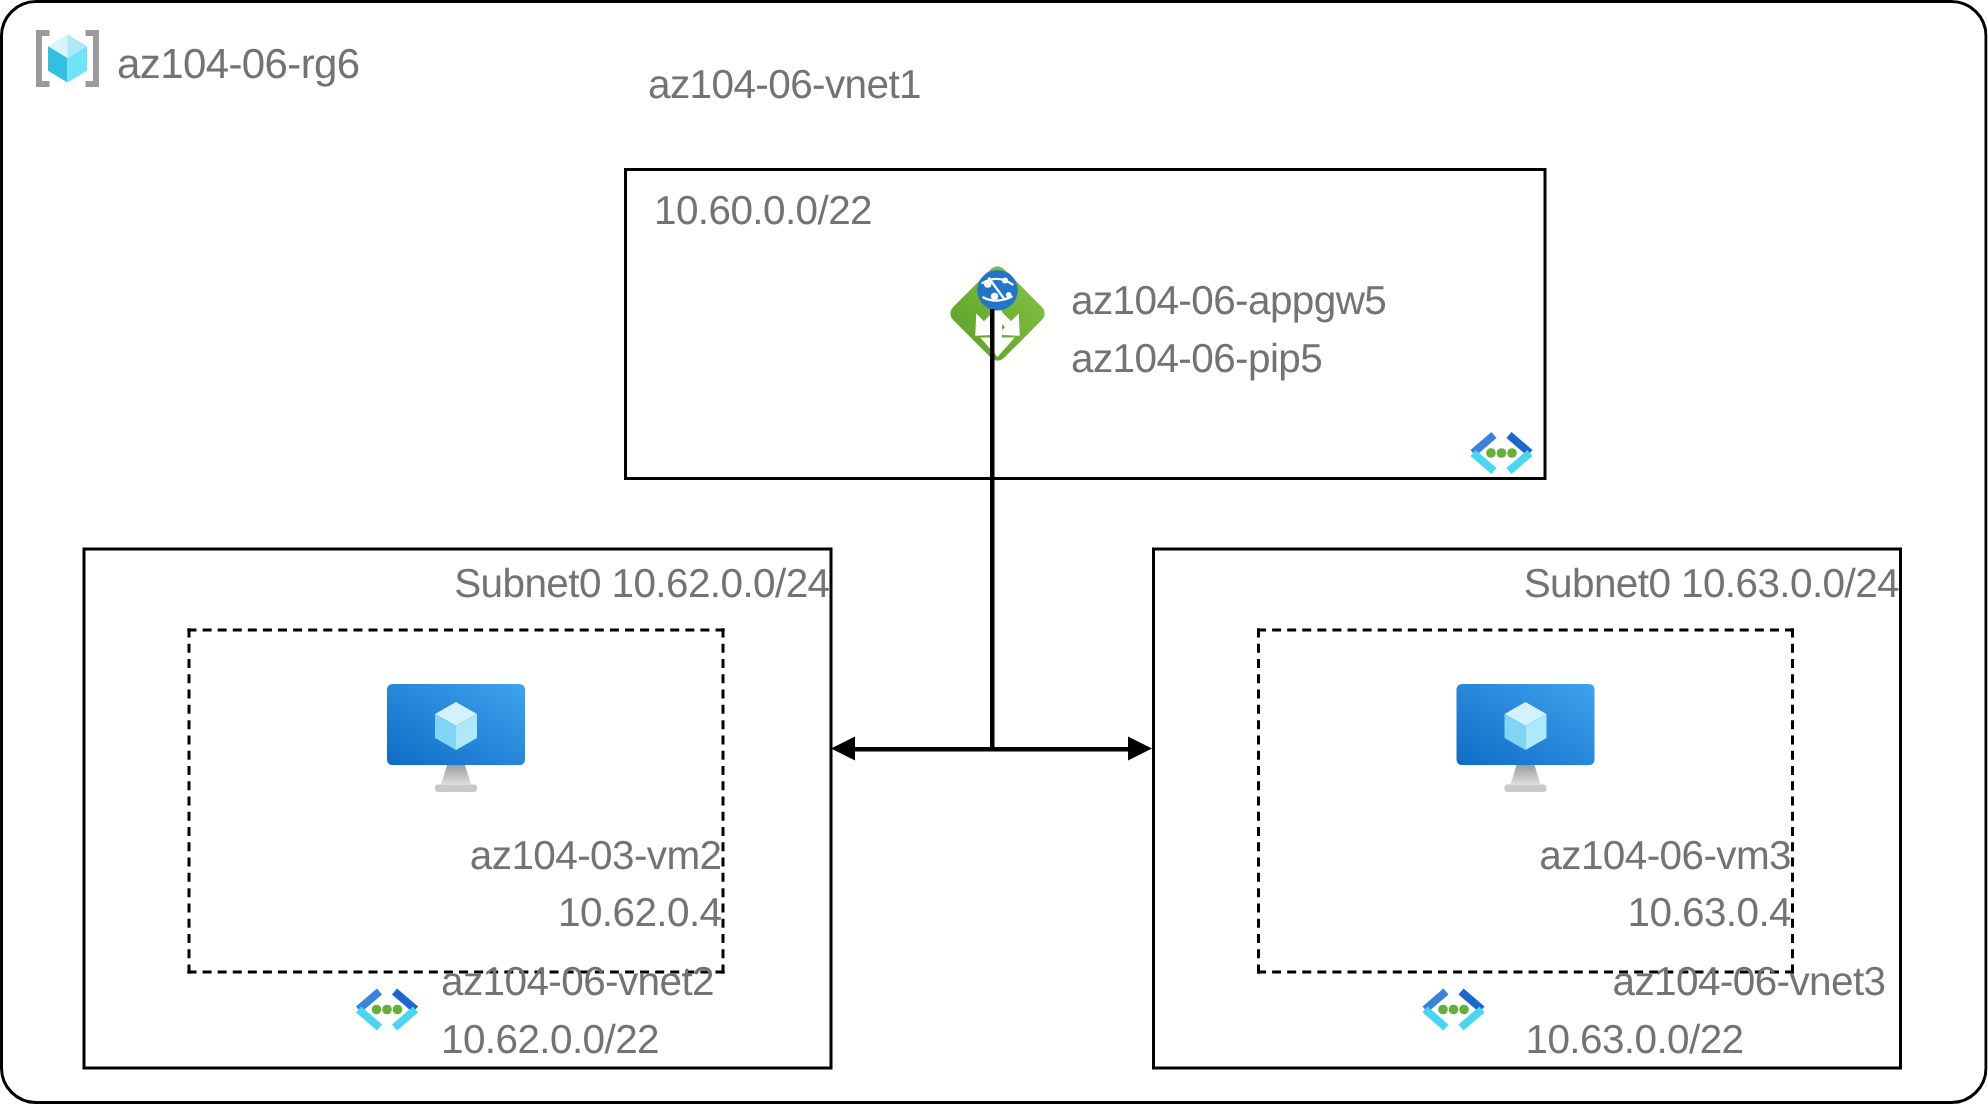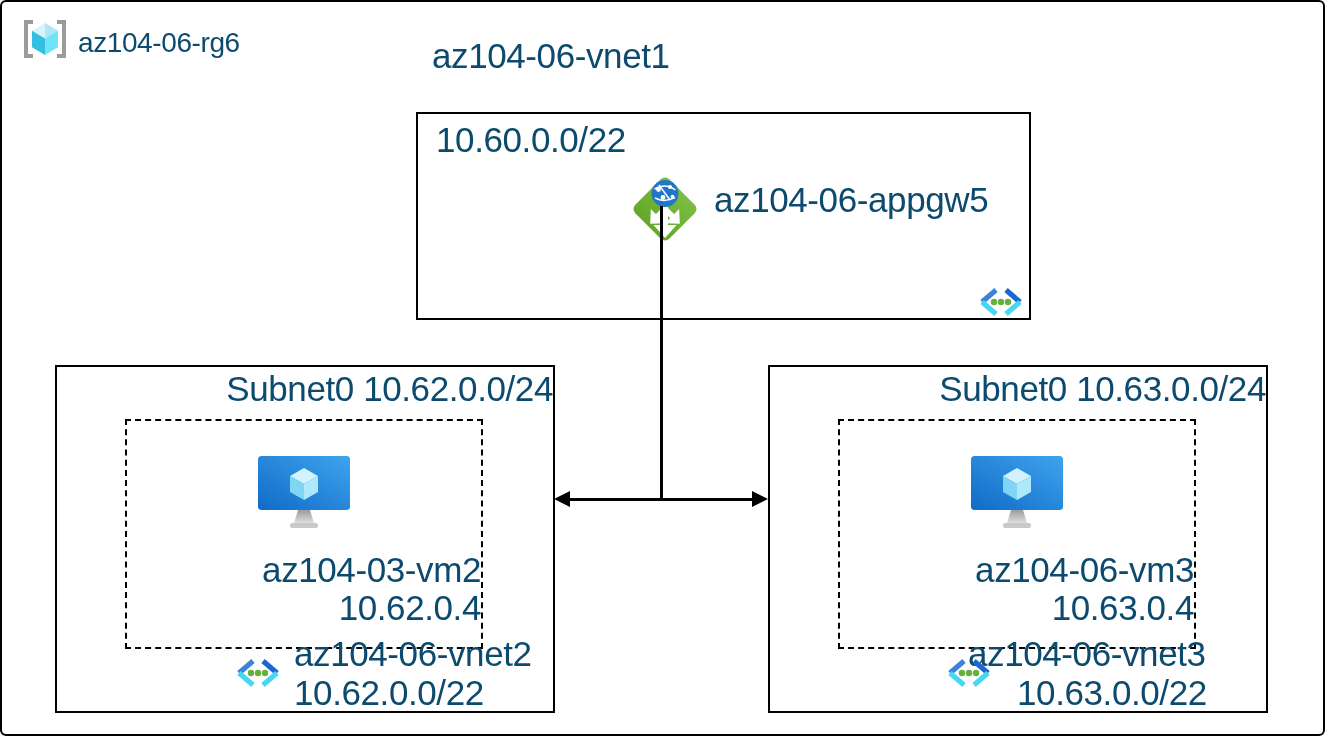--- a/index.html
+++ b/index.html
@@ -1,21 +1,21 @@
 <!DOCTYPE html>
 <html><head>
 <meta charset="utf-8">
 <style>
   html,body{margin:0;padding:0;background:#fff;}
   .canvas{
     position:relative;width:1325px;height:736px;box-sizing:border-box;
-    border:2px solid #000;border-radius:6px;background:#fff;overflow:hidden;
-    font-family:"Liberation Sans",sans-serif;color:#0c4a6e;
+    border:2px solid #000;border-radius:24px;background:#fff;overflow:hidden;
+    font-family:"Liberation Sans",sans-serif;color:#737373;
   }
-  .lbl{position:absolute;font-size:35px;line-height:32px;white-space:nowrap;letter-spacing:-0.4px;}
+  .lbl{position:absolute;font-size:27px;line-height:32px;white-space:nowrap;letter-spacing:-0.4px;}
   .box{position:absolute;border:2px solid #000;background:#fff;box-sizing:border-box;margin-top:39px;}
   .dashedbox{position:absolute;border:2px dashed #000;box-sizing:border-box;}
   .centered{left:0;right:0;text-align:right;}
   .icon{position:absolute;}
   
   .vline{position:absolute;left:658px;top:204px;width:3px;height:294px;background:#000;z-index:6;}
   .hline{position:absolute;left:562px;top:496px;width:194px;height:3px;background:#000;z-index:6;}
   .arrowhead{position:absolute;width:0;height:0;z-index:6;}
   .arrowhead.left{left:552px;top:489px;border-top:8.5px solid transparent;border-bottom:8.5px solid transparent;border-right:16px solid #000;}
   .arrowhead.right{left:750px;top:489px;border-top:8.5px solid transparent;border-bottom:8.5px solid transparent;border-left:16px solid #000;}
@@ -68,20 +68,21 @@
       </g>
       <g fill="#fff">
         <circle cx="33.5" cy="20.5" r="2.4"></circle>
         <circle cx="45" cy="18" r="2"></circle>
         <circle cx="38" cy="28.5" r="2.4"></circle>
         <circle cx="47.5" cy="27.5" r="1.8"></circle>
       </g>
     </svg>
 
     <div class="lbl" style="left:296px;top:70px">az104-06-appgw5</div>
+    <div class="lbl" style="left:296px;top:109px">az104-06-pip5</div>
 
     <svg class="icon" style="left:559px;top:172px" width="48" height="32" viewBox="0 0 48 32">
       <line x1="19" y1="4" x2="5" y2="16" stroke="#3b82dd" stroke-width="5.2"></line>
       <line x1="5" y1="16" x2="19" y2="28" stroke="#49d6f3" stroke-width="5.2"></line>
       <line x1="29" y1="4" x2="43" y2="16" stroke="#1d66cf" stroke-width="5.2"></line>
       <line x1="43" y1="16" x2="29" y2="28" stroke="#49d6f3" stroke-width="5.2"></line>
       <circle cx="17" cy="16" r="3.2" fill="#65b03c"></circle>
       <circle cx="24" cy="16" r="3.2" fill="#65b03c"></circle>
       <circle cx="31" cy="16" r="3.2" fill="#65b03c"></circle>
     </svg>
@@ -156,21 +157,21 @@
 
   <svg class="icon" style="left:943px;top:655px;z-index:7" width="48" height="32" viewBox="0 0 48 32">
     <line x1="19" y1="4" x2="5" y2="16" stroke="#3b82dd" stroke-width="5.2"></line>
     <line x1="5" y1="16" x2="19" y2="28" stroke="#49d6f3" stroke-width="5.2"></line>
     <line x1="29" y1="4" x2="43" y2="16" stroke="#1d66cf" stroke-width="5.2"></line>
     <line x1="43" y1="16" x2="29" y2="28" stroke="#49d6f3" stroke-width="5.2"></line>
     <circle cx="17" cy="16" r="3.2" fill="#65b03c"></circle>
     <circle cx="24" cy="16" r="3.2" fill="#65b03c"></circle>
     <circle cx="31" cy="16" r="3.2" fill="#65b03c"></circle>
   </svg>
-  <div class="lbl" style="left:966px;top:636px">az104-06-vnet3</div>
+  <div class="lbl" style="left:1073px;top:636px">az104-06-vnet3</div>
   <div class="lbl" style="left:1015px;top:675px">10.63.0.0/22</div>
 
   <div class="vline"></div>
   <div class="hline"></div>
   <div class="arrowhead left"></div>
   <div class="arrowhead right"></div>
 
 </div>
 
 </body></html>

